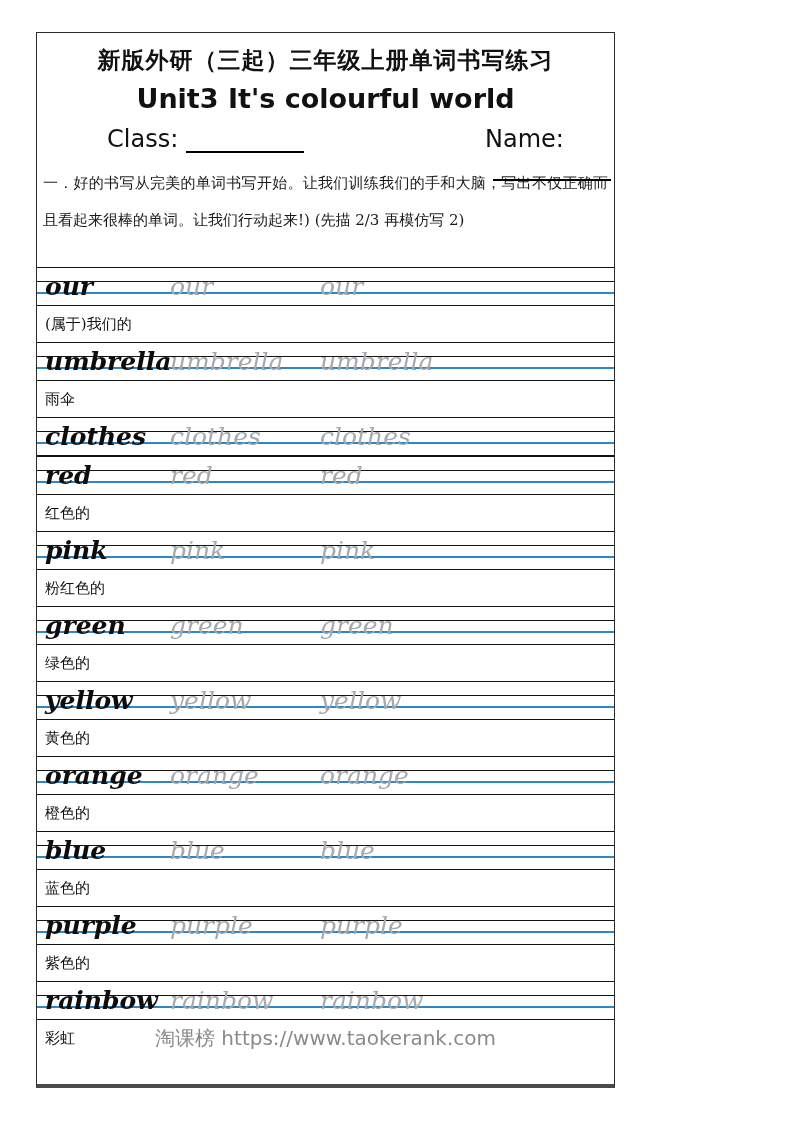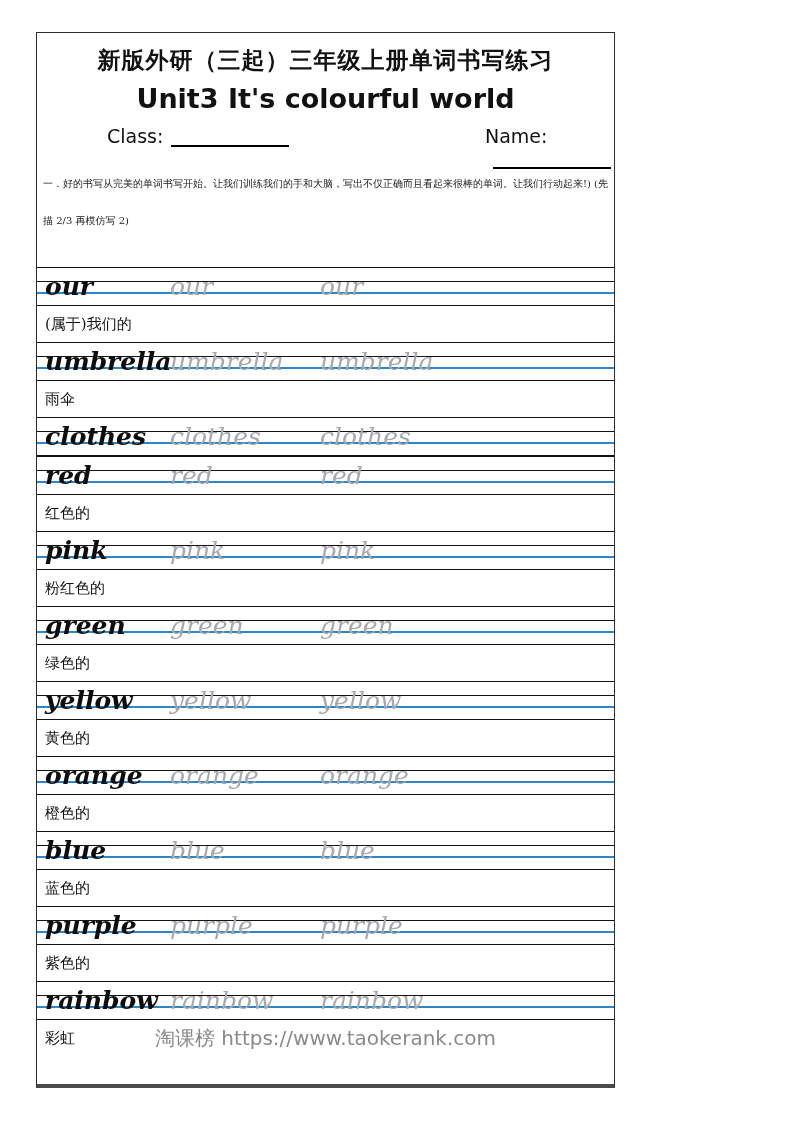--- a/index.html
+++ b/index.html
@@ -21,30 +21,30 @@
   }
   .title{
     text-align:center;padding-top:12px;height:38px;
     font-size:23px;font-weight:700;letter-spacing:1px;
     font-family:"DejaVu Sans", sans-serif;
   }
   .subtitle{
     text-align:center;height:40px;font-size:27px;font-weight:600;
     font-family:"DejaVu Sans", sans-serif;
   }
-  .classname{position:relative;height:34px;font-size:19px;font-family:"DejaVu Sans", sans-serif;}
+  .classname{position:relative;height:34px;font-size:24px;font-family:"DejaVu Sans", sans-serif;}
   .class-group{position:absolute;left:70px;top:2px;}
   .name-group{position:absolute;left:448px;top:2px;}
   .blank{
     display:inline-block;width:118px;height:20px;margin-left:8px;
     border-bottom:2px solid #000;vertical-align:bottom;
   }
   .instruction{
     box-sizing:border-box;height:110px;padding:8px 6px 0 6px;
-    font-size:10px;line-height:37px;color:#1a1a1a;text-align:justify;
+    font-size:15px;line-height:37px;color:#1a1a1a;text-align:justify;
     font-family:"DejaVu Serif", serif;
   }
   
   .practice{position:relative;height:39px;}
   .rule{position:absolute;left:0;right:0;height:0;border-top:1px solid var(--rule);}
   .l1{top:0;}
   .l2{top:14px;}
   .l3{top:25px;border-top:2px solid var(--baseline);}
   .l4{top:38px;}
   .word{

